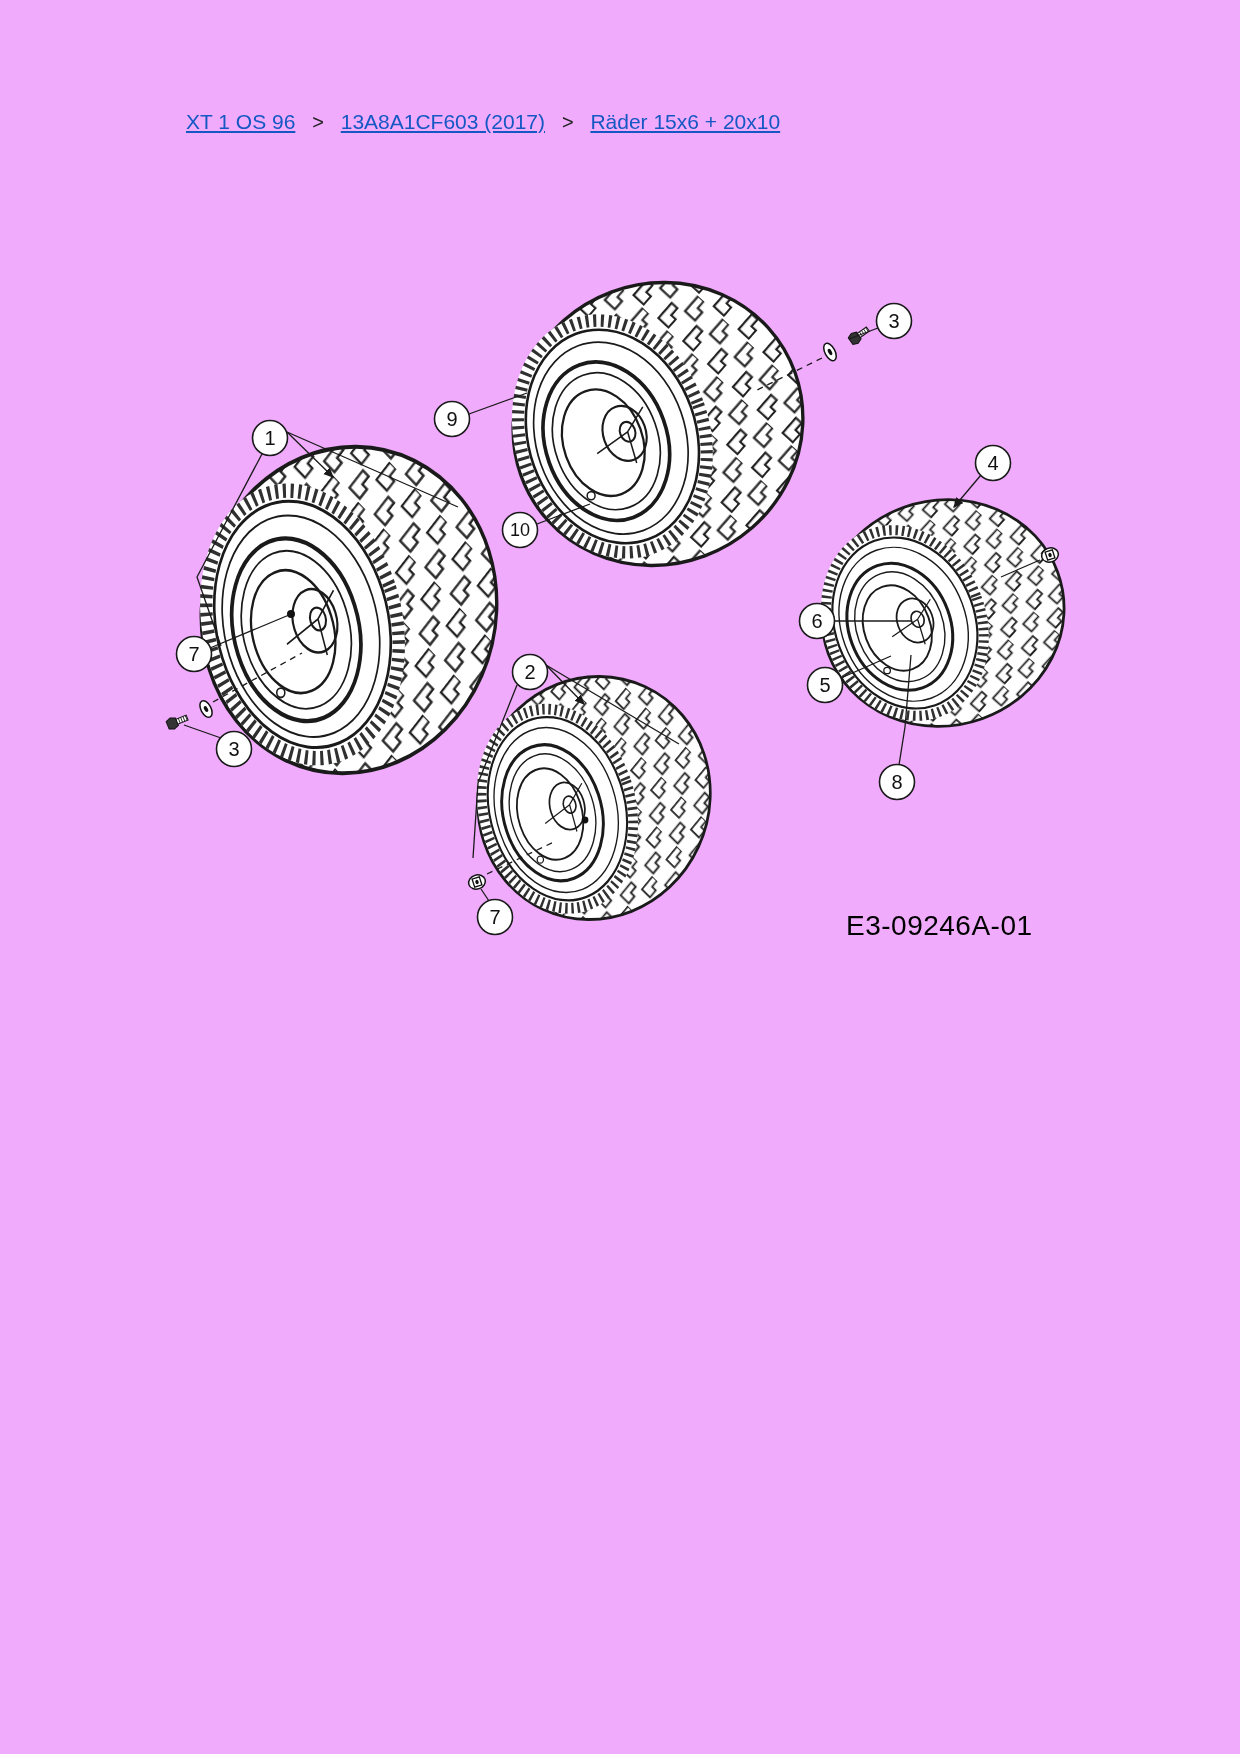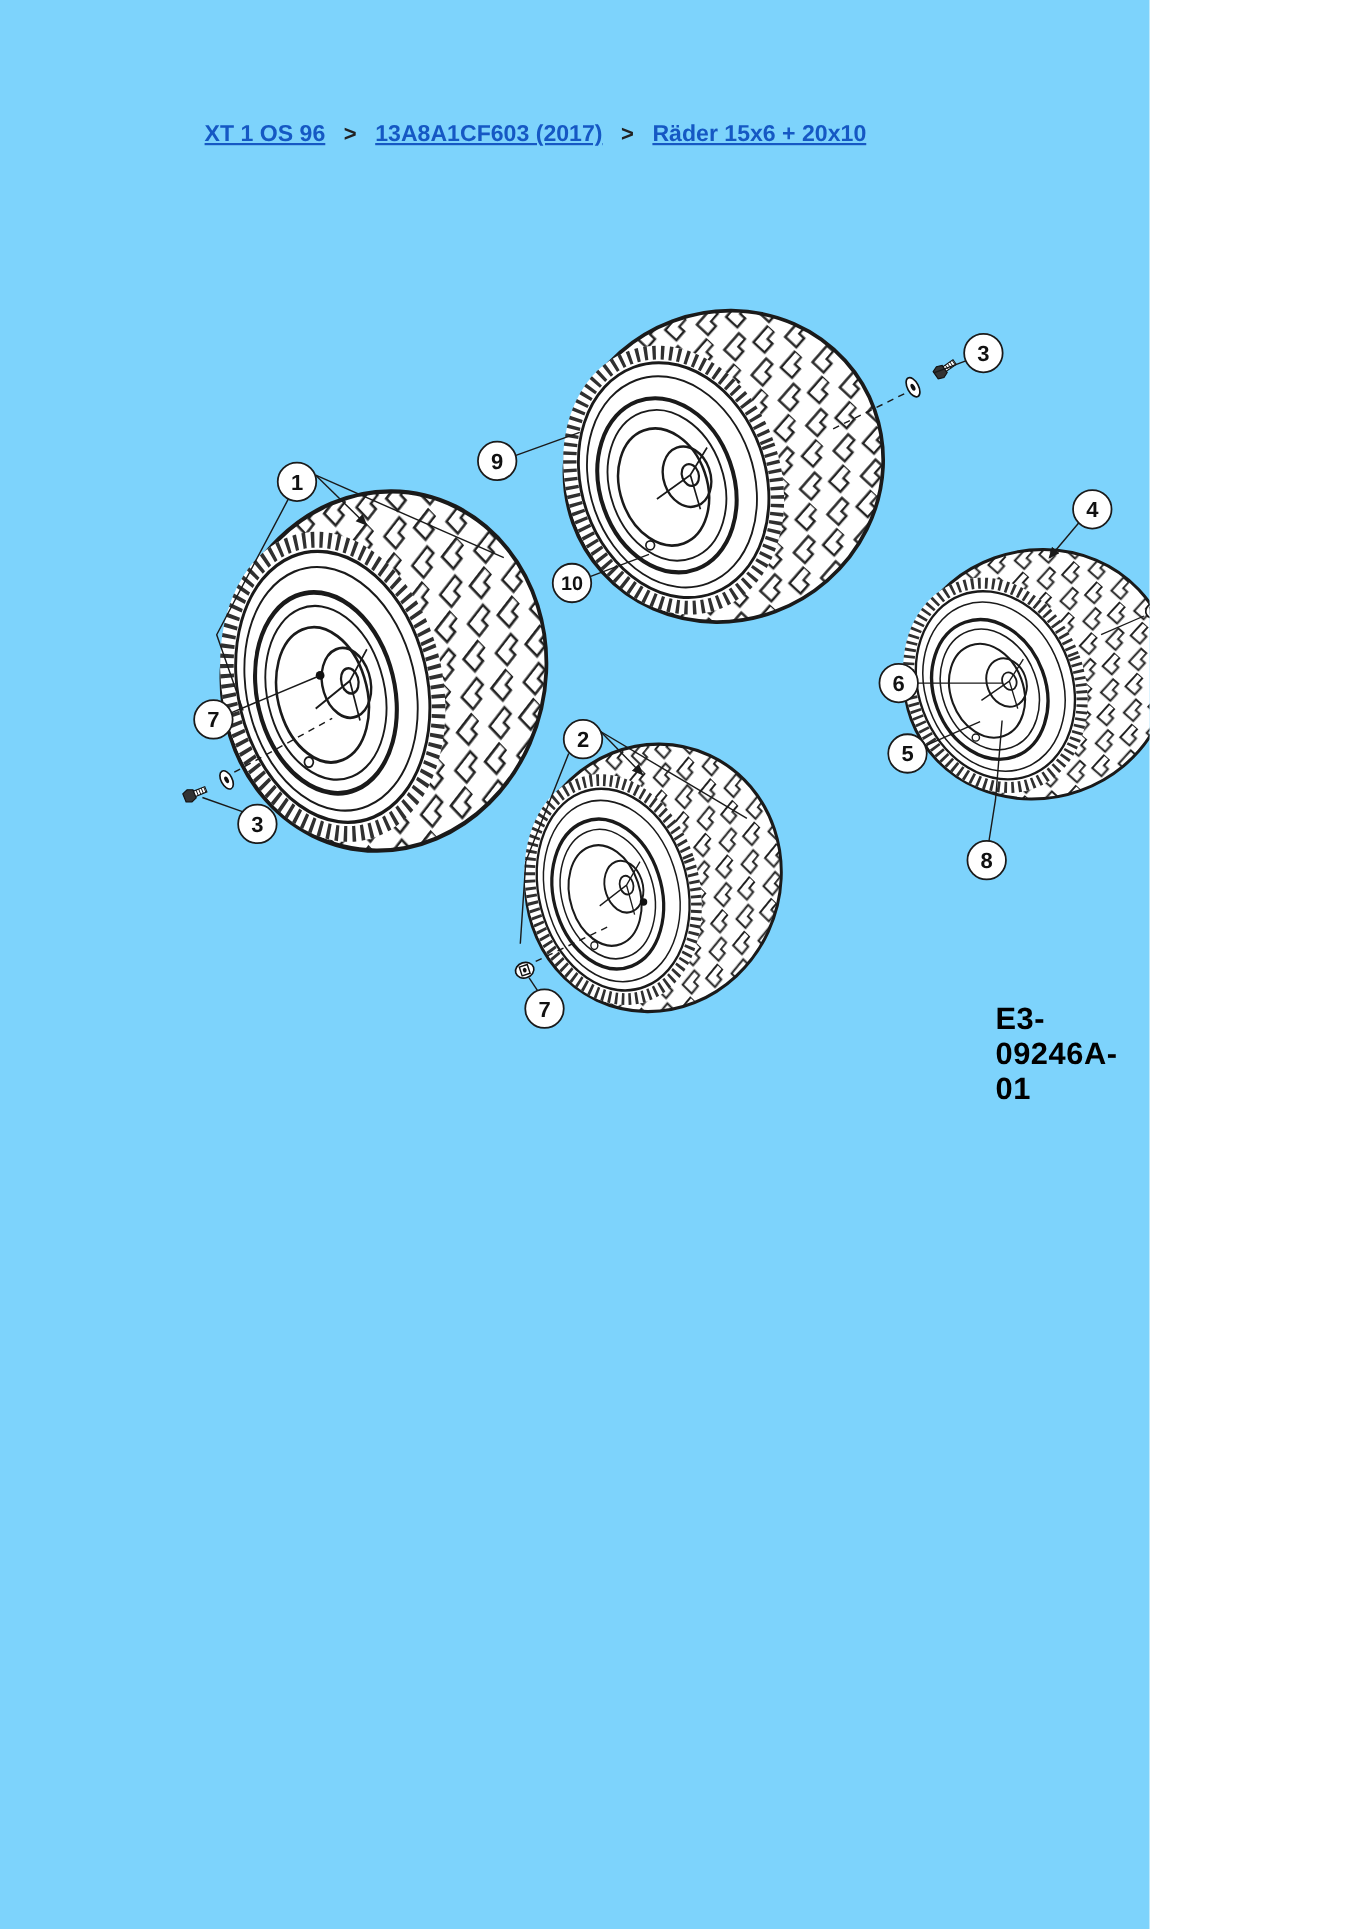--- a/index.html
+++ b/index.html
@@ -1,21 +1,21 @@
 <!DOCTYPE html>
 <html><head>
 <meta charset="utf-8">
 <style>
   html,body{margin:0;padding:0;background:#fff;}
-  .page{position:relative;width:1045px;height:1754px;background:#7dd3fc;overflow:hidden;
-        font-family:"Liberation Sans",sans-serif;font-weight:bold;}
+  .page{position:relative;width:1240px;height:1754px;background:#f0abfc;overflow:hidden;
+        font-family:"Liberation Sans",sans-serif;}
   .breadcrumb{position:absolute;left:186px;top:110px;font-size:21px;white-space:nowrap;}
   .breadcrumb a{color:#1558c4;text-decoration:underline;cursor:pointer;}
   .breadcrumb .sep{color:#222;margin:0 11px;text-decoration:none;font-size:20px;}
-  .drawing-code{position:absolute;left:905px;top:910px;font-size:28px;color:#000;
+  .drawing-code{position:absolute;left:846px;top:910px;font-size:28px;color:#000;
         letter-spacing:0.5px;}
   svg.diagram{position:absolute;left:0;top:0;}
   svg text{font-family:"Liberation Sans",sans-serif;}
 </style>
 </head>
 <body>
 
 <div class="page">
 
   <nav class="breadcrumb">

